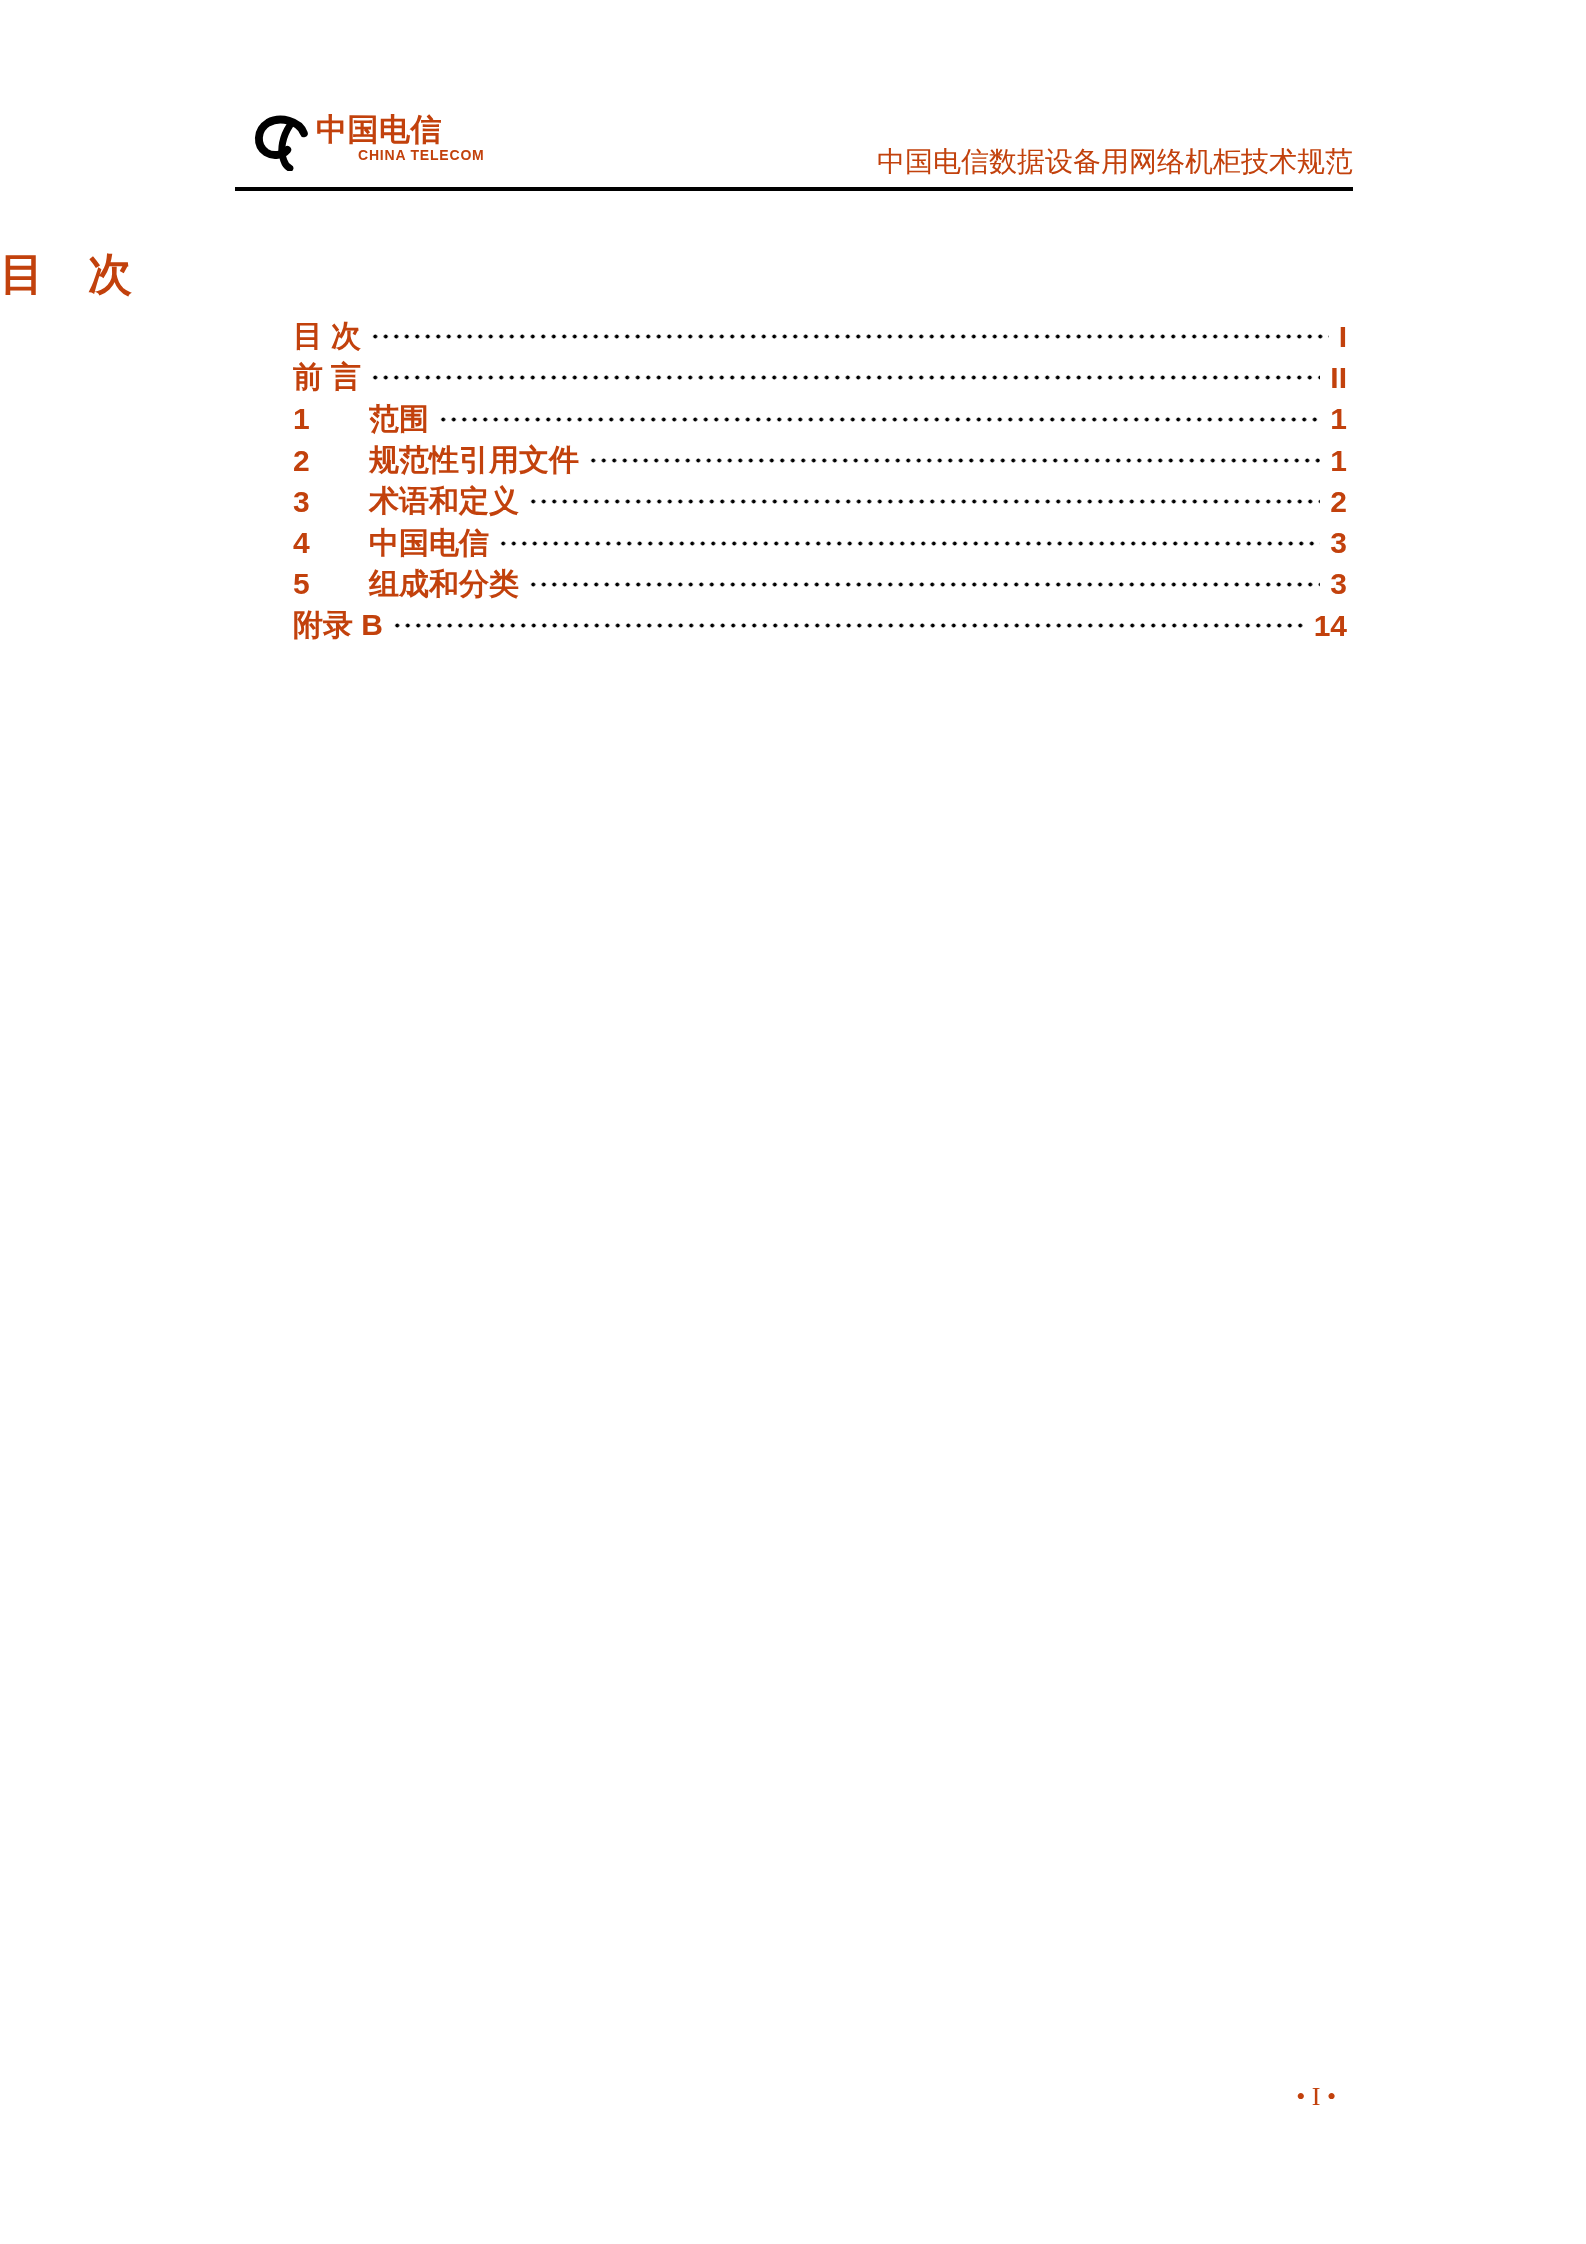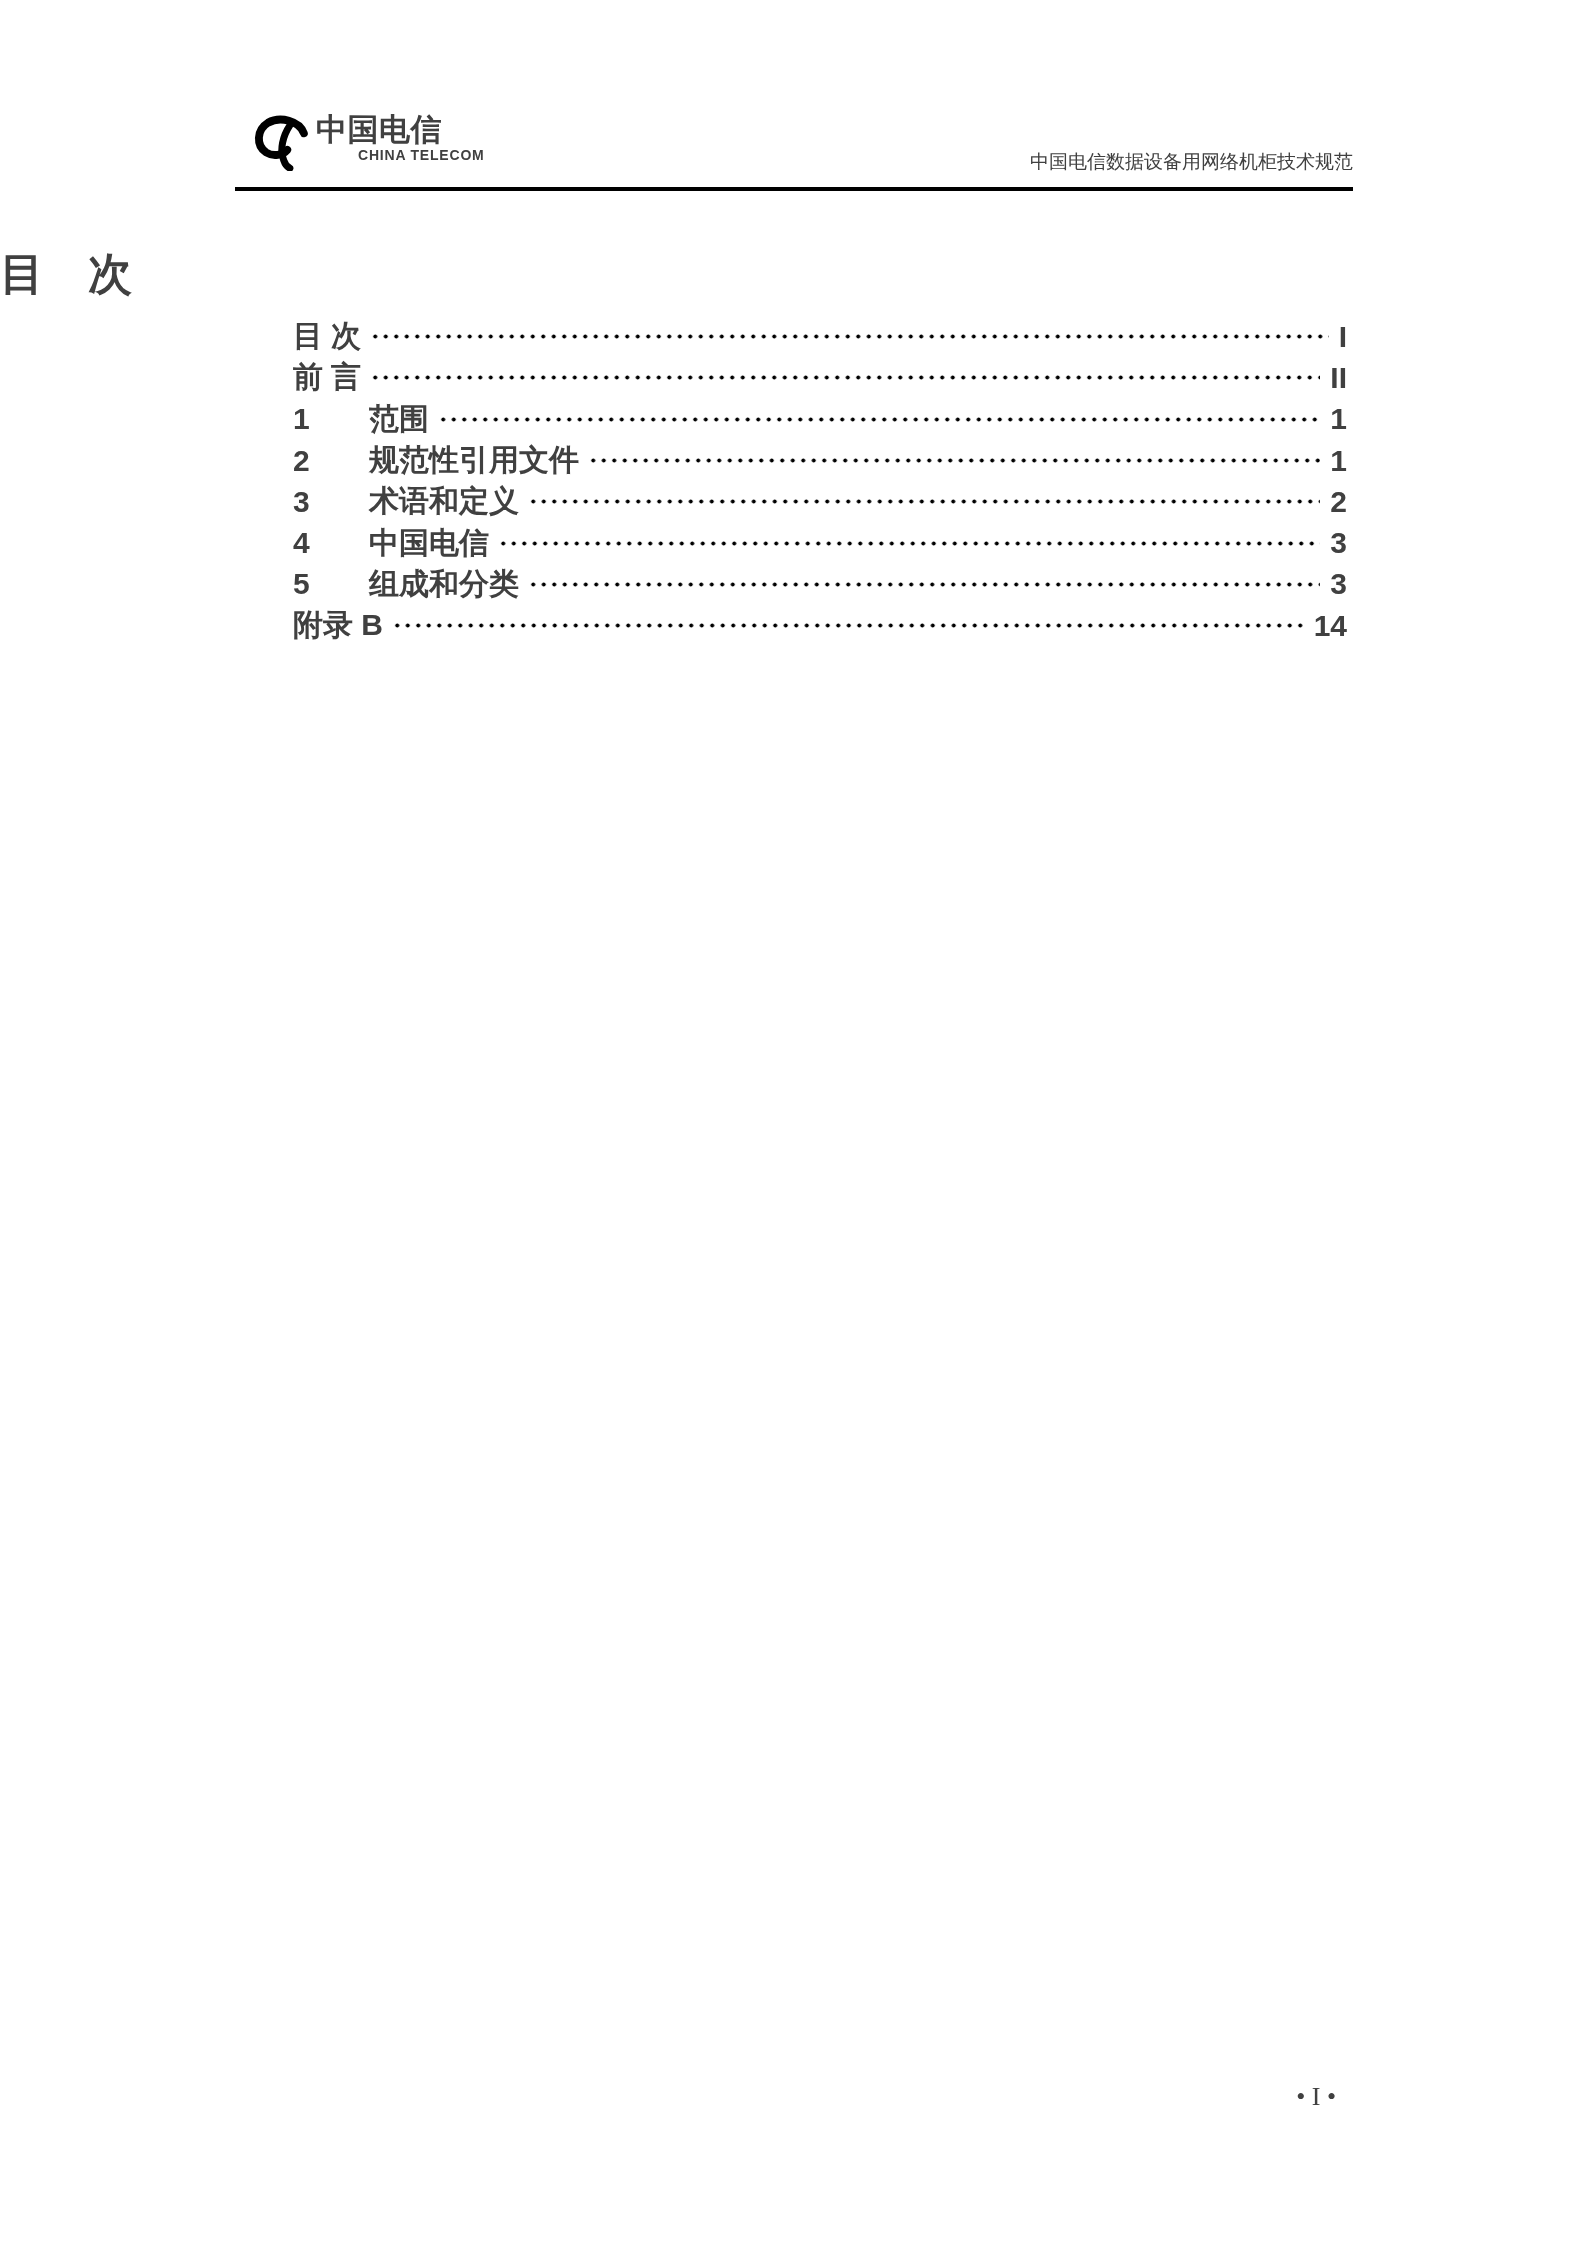--- a/index.html
+++ b/index.html
@@ -1,21 +1,21 @@
 <!DOCTYPE html>
 <html><head>
 <meta charset="utf-8">
 <style>
   html, body { margin: 0; padding: 0; background: #ffffff; }
   .page {
     position: relative;
     width: 1586px;
     height: 2202px;
     background: #ffffff;
-    color: #404040;
+    color: #c2410c;
     font-family: "Liberation Sans", sans-serif;
     overflow: hidden;
   }
 
   
   .logo {
     position: absolute;
     left: 254px;
     top: 112px;
     display: flex;
@@ -34,21 +34,21 @@
     font-weight: bold;
     line-height: 15px;
     letter-spacing: 0.8px;
     margin-left: 42px;
   }
   .doc-title {
     position: absolute;
     top: 145px;
     right: 233px;
     font-family: "Liberation Serif", serif;
-    font-size: 19px;
+    font-size: 28px;
     line-height: 34px;
     white-space: nowrap;
   }
   .header-rule {
     position: absolute;
     left: 235px;
     top: 187px;
     width: 1118px;
     height: 4px;
     background: #000000;

